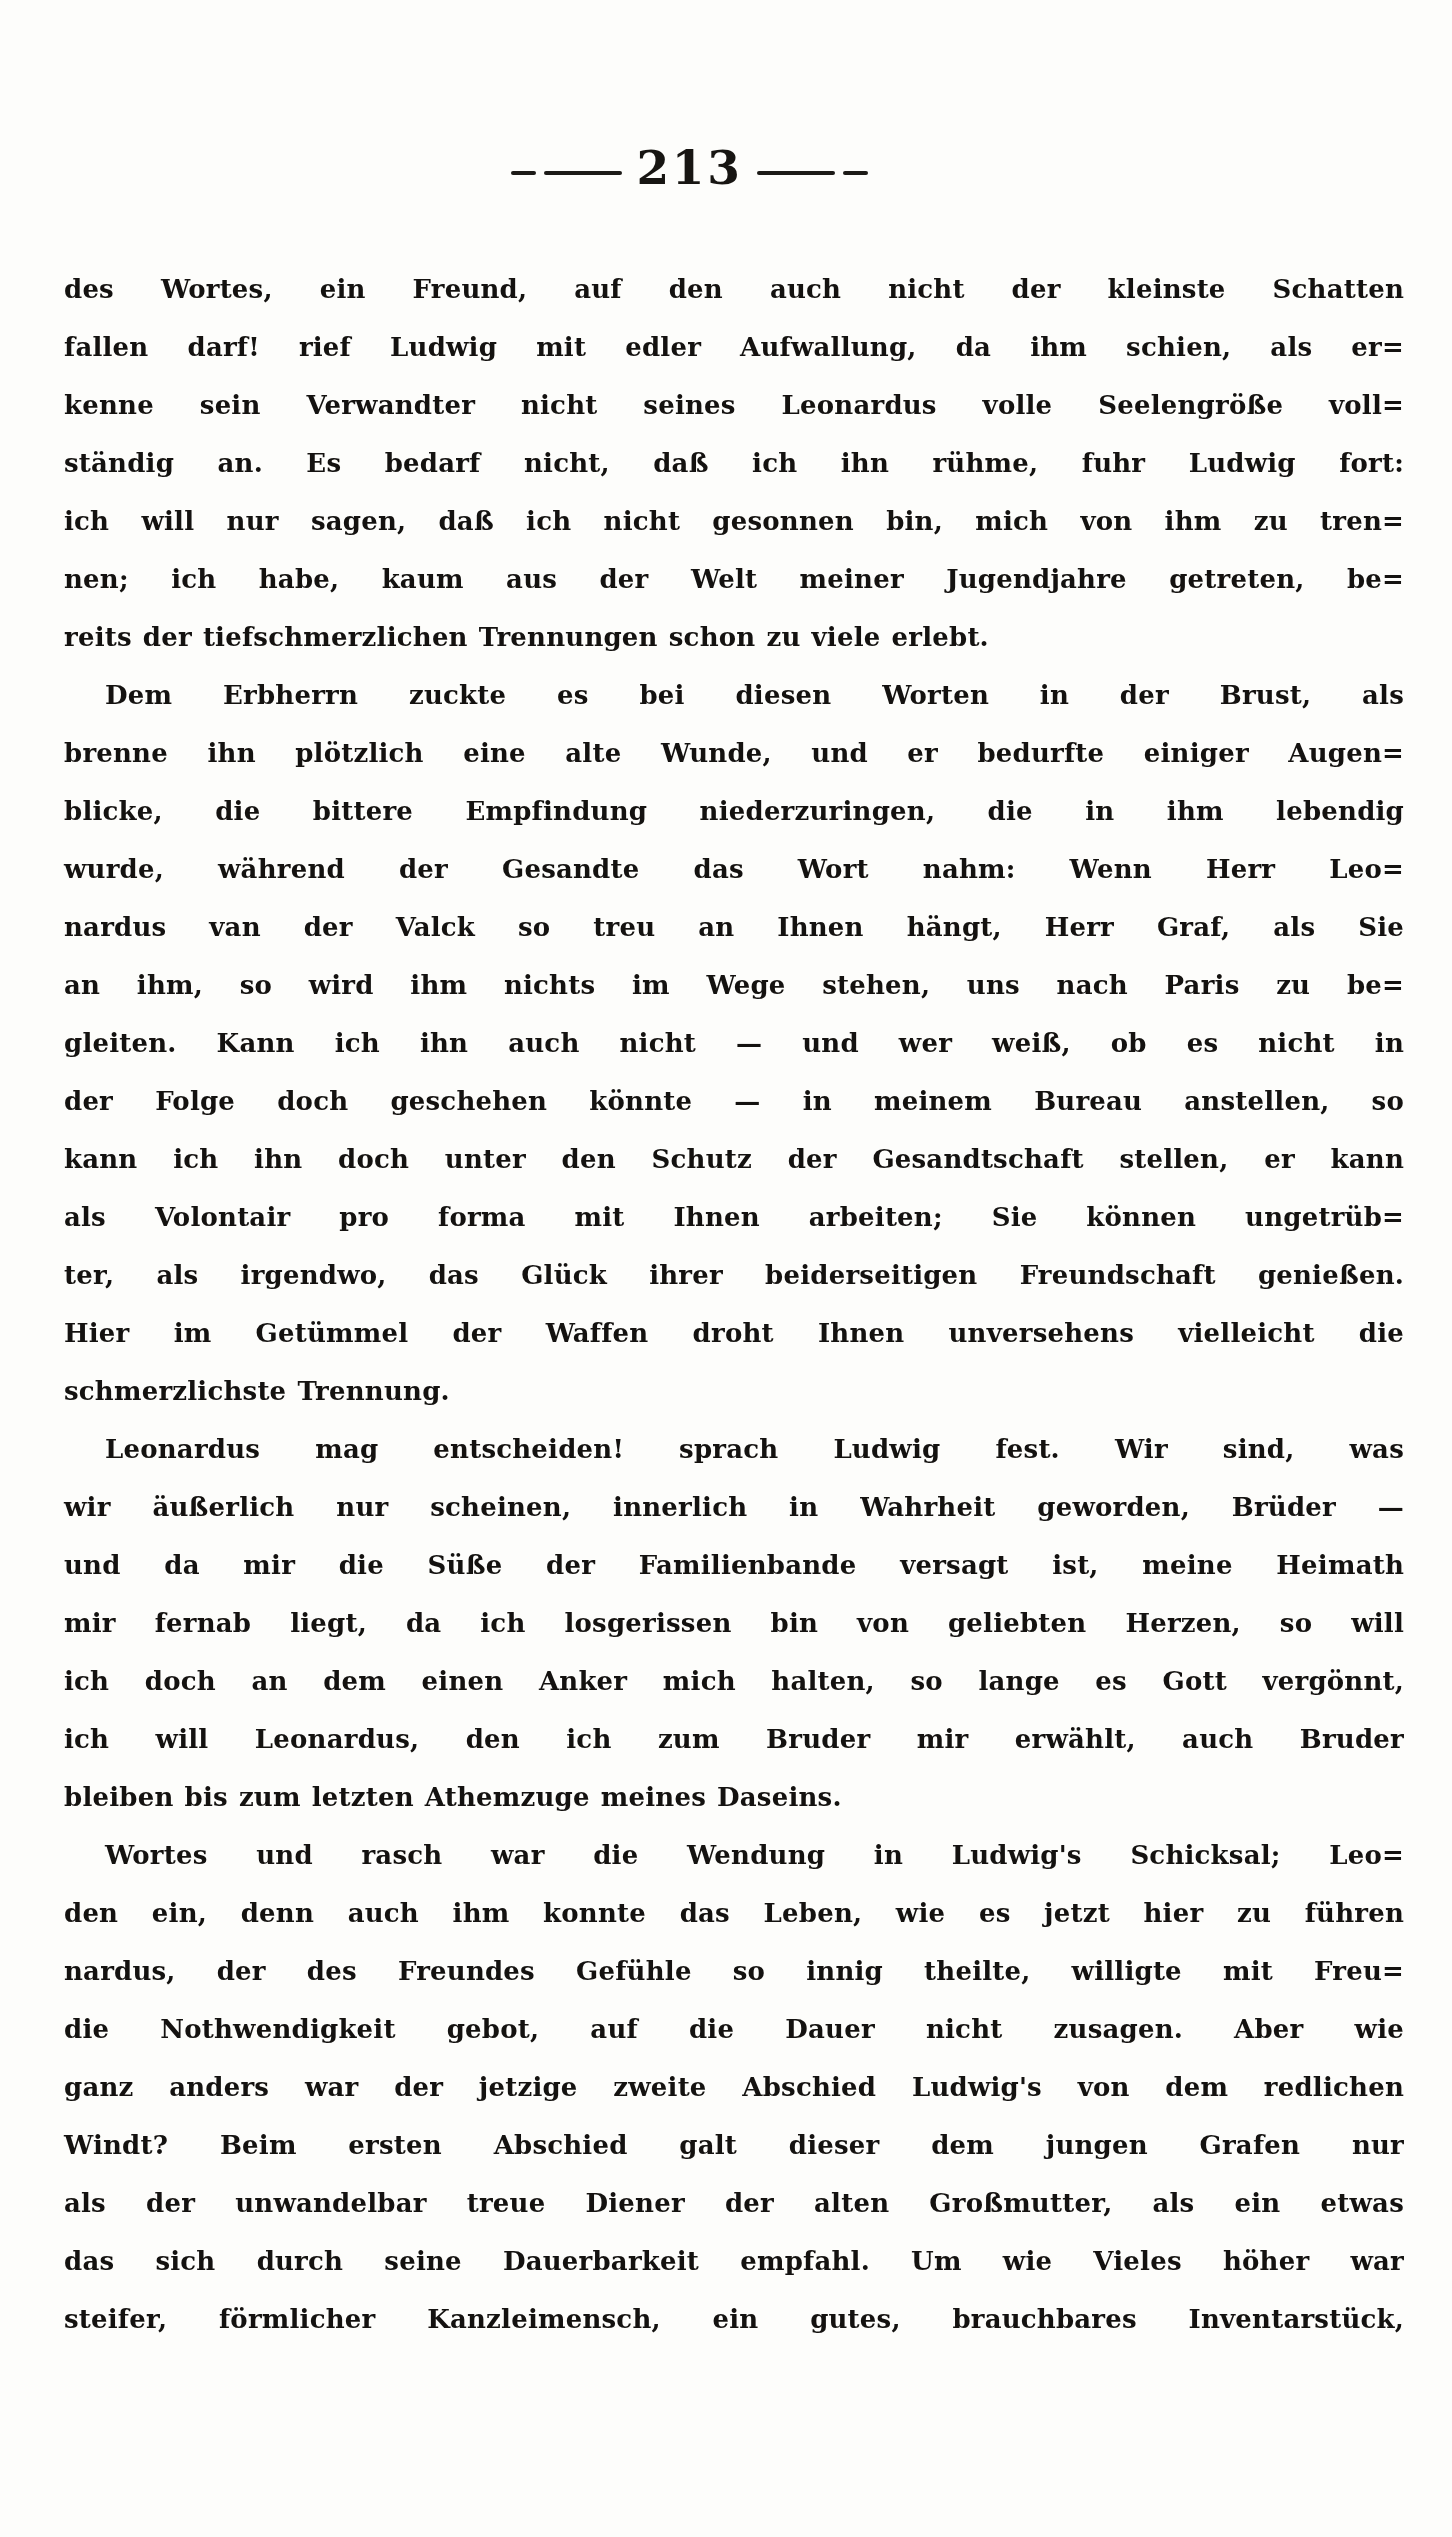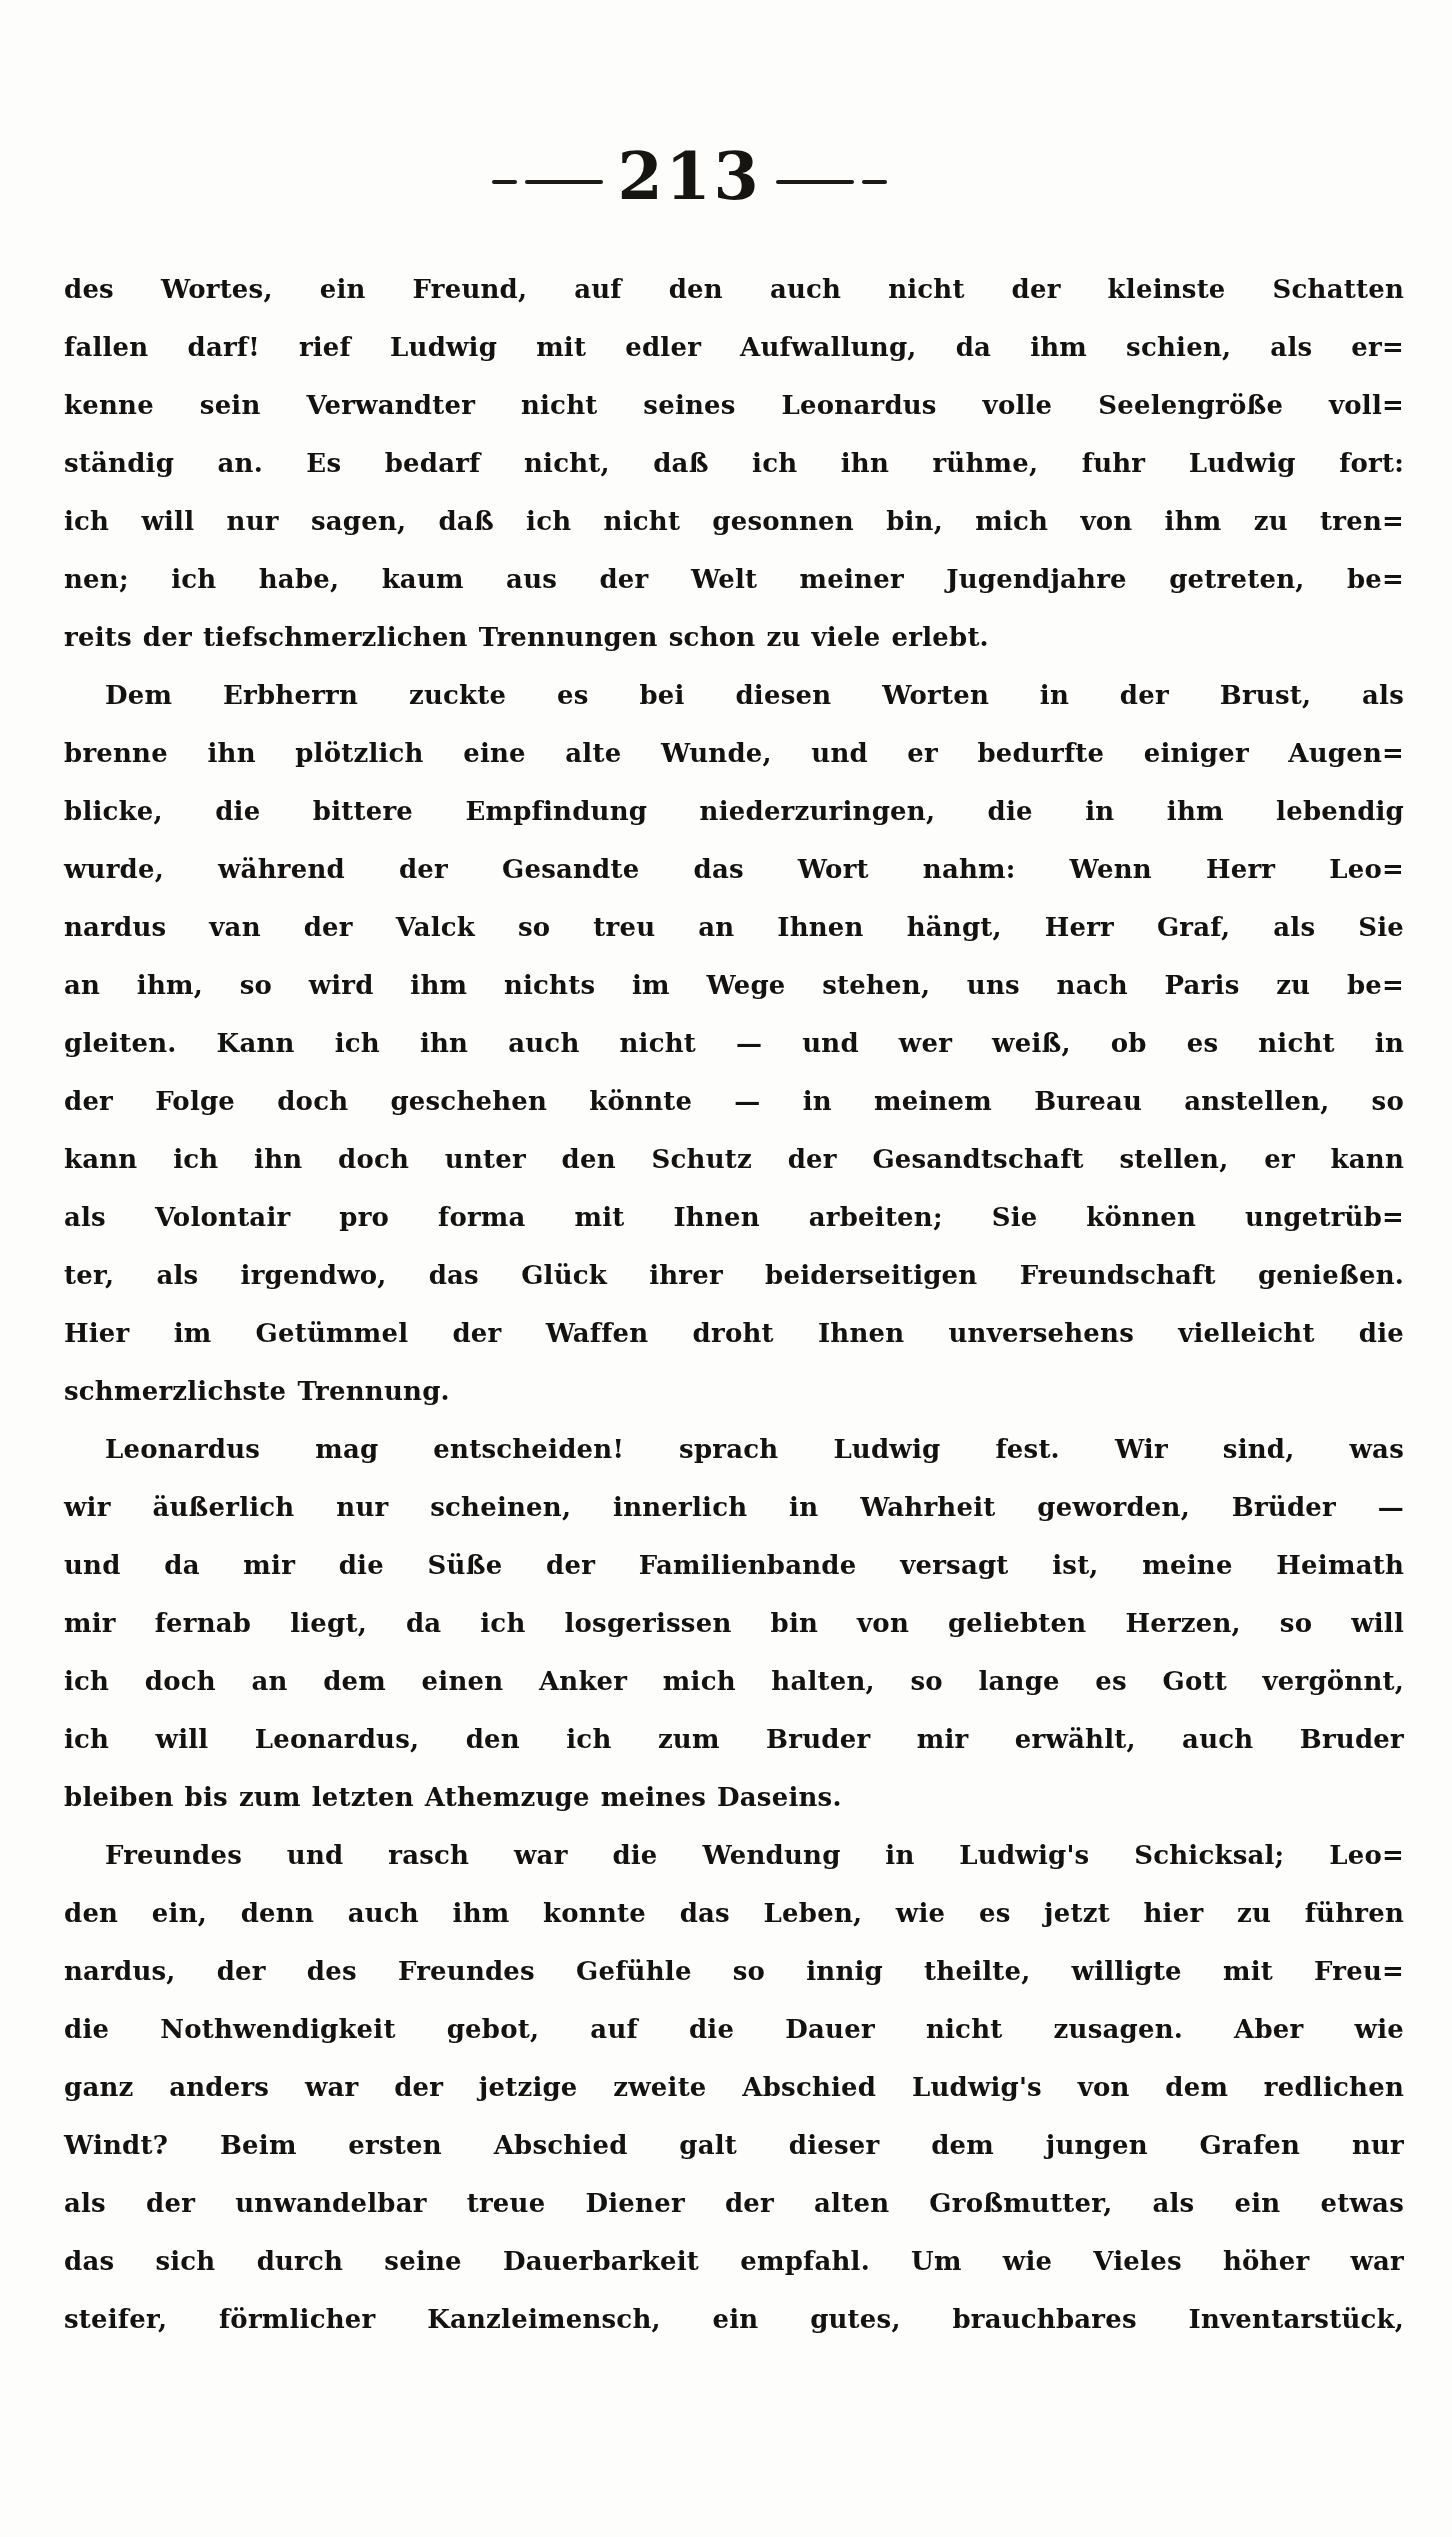--- a/index.html
+++ b/index.html
@@ -22,21 +22,21 @@
     top: 144px;
     left: 0;
     width: 100%;
     display: flex;
     justify-content: center;
     align-items: center;
     gap: 14.3px;
     transform: translateX(-37px);
   }
   .pagenum {
-    font-size: 65px;
+    font-size: 47px;
     font-weight: bold;
     line-height: 1;
     letter-spacing: 2.7px;
     color: #171512;
   }
   .rule {
     display: flex;
     align-items: center;
     gap: 8px;
     margin-top: 10.7px;
@@ -114,21 +114,21 @@
       <div class="para indent">
         <div class="line">Leonardus mag entscheiden! sprach Ludwig fest.  Wir sind, was</div>
         <div class="line">wir äußerlich nur scheinen, innerlich in Wahrheit geworden, Brüder —</div>
         <div class="line">und da mir die Süße der Familienbande versagt ist, meine Heimath</div>
         <div class="line">mir fernab liegt, da ich losgerissen bin von geliebten Herzen, so will</div>
         <div class="line">ich doch an dem einen Anker mich halten, so lange es Gott vergönnt,</div>
         <div class="line">ich will Leonardus, den ich zum Bruder mir erwählt, auch Bruder</div>
         <div class="line lastline">bleiben bis zum letzten Athemzuge meines Daseins.</div>
       </div>
       <div class="para indent">
-        <div class="line">Freundes und rasch war die Wendung in Ludwig's Schicksal; Leo=</div>
+        <div class="line">Wortes und rasch war die Wendung in Ludwig's Schicksal; Leo=</div>
         <div class="line">den ein, denn auch ihm konnte das Leben, wie es jetzt hier zu führen</div>
         <div class="line">nardus, der des Freundes Gefühle so innig theilte, willigte mit Freu=</div>
         <div class="line">die Nothwendigkeit gebot, auf die Dauer nicht zusagen.  Aber wie</div>
         <div class="line">ganz anders war der jetzige zweite Abschied Ludwig's von dem redlichen</div>
         <div class="line">Windt?  Beim ersten Abschied galt dieser dem jungen Grafen nur</div>
         <div class="line">als der unwandelbar treue Diener der alten Großmutter, als ein etwas</div>
         <div class="line">das sich durch seine Dauerbarkeit empfahl.  Um wie Vieles höher war</div>
         <div class="line">steifer, förmlicher Kanzleimensch, ein gutes, brauchbares Inventarstück,</div>
       </div>
     </div>

